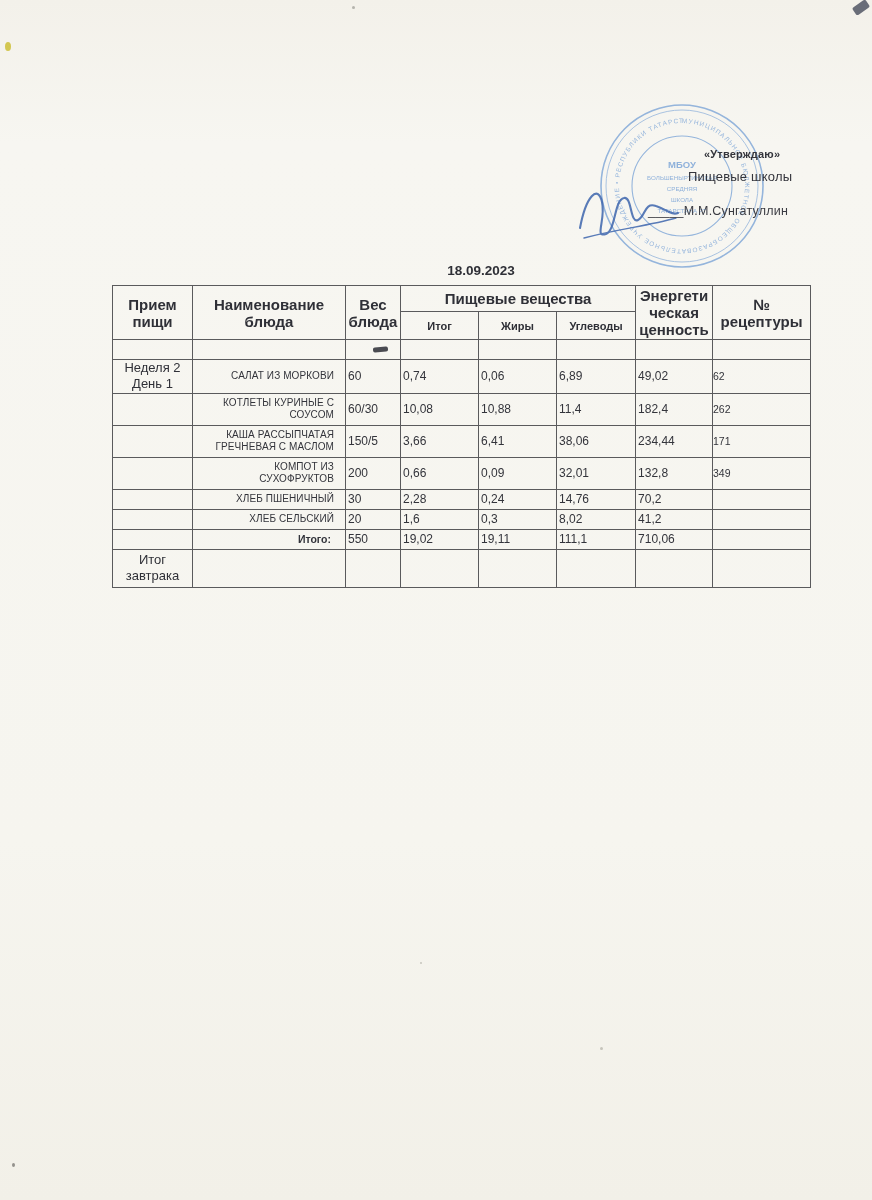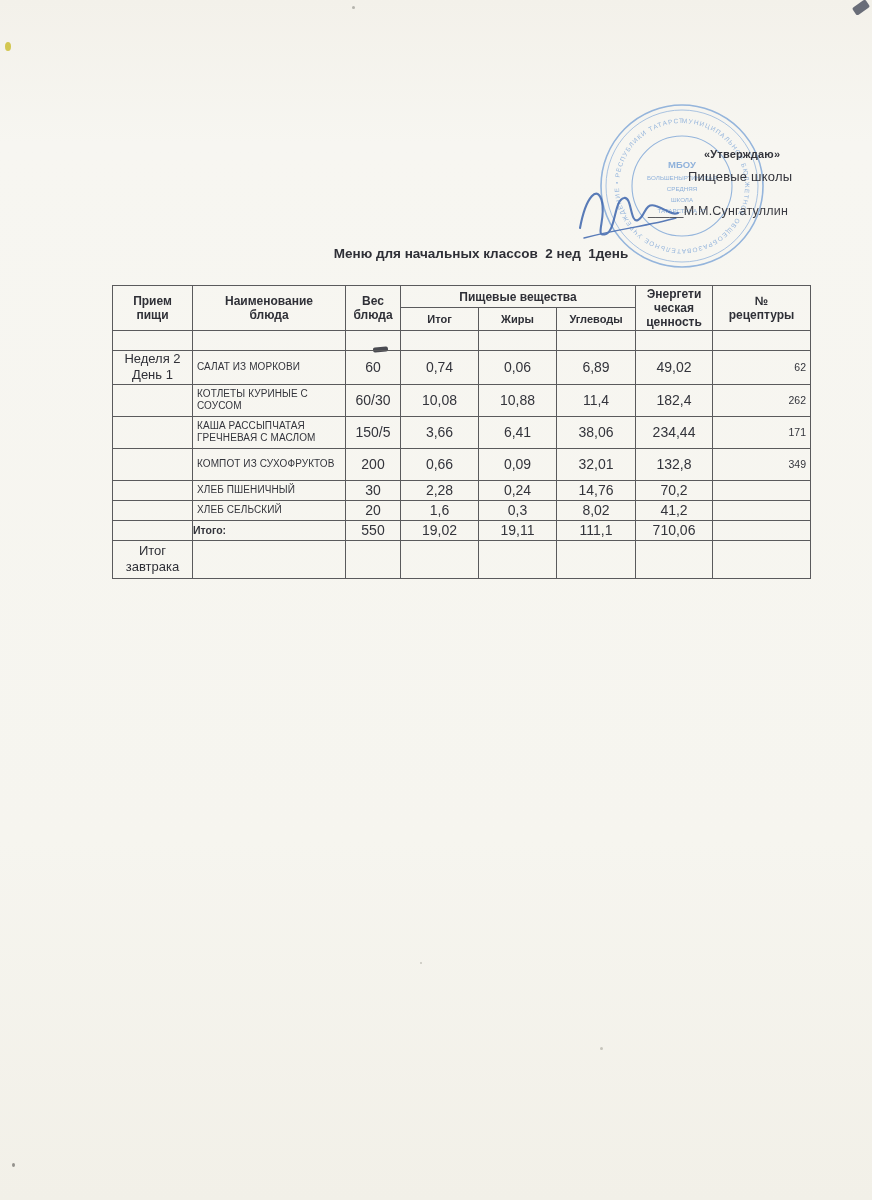--- a/index.html
+++ b/index.html
@@ -41,33 +41,33 @@
   .doc-date{top:263px}
 
   
   table.menu{
     position:absolute;top:285px;left:112px;width:698px;z-index:4;
     border-collapse:collapse;table-layout:fixed;color:#33343b;
   }
   table.menu td,table.menu th{
     border:1px solid #5a5a5c;vertical-align:middle;overflow:hidden;
   }
-  table.menu th{font-weight:bold;font-size:12px;text-align:center;padding:1px 2px;color:#2f3037}
+  table.menu th{font-weight:bold;font-size:15px;text-align:center;padding:1px 2px;color:#2f3037}
   tr.hr1 th{height:22px}
   tr.hr2 th{height:23px;font-size:11px}
   tr.spacer td{height:20px}
   tr.r-lg td{height:32px}
   tr.r-sm td{height:20px}
   tr.r-foot td{height:38px}
   .pre{white-space:pre-line}
   td.meal{font-size:13px;text-align:center;line-height:1.25;color:#2f3037}
-  td.dish{font-size:10px;text-align:left;padding:1px 4px;line-height:1.2;letter-spacing:.1px}
-  td.num{font-size:14px;text-align:center;padding:0 2px}
-  td.recipe{font-size:10.5px;text-align:right;padding-right:4px}
-  td.total-label{font-size:10.5px;font-weight:bold;padding-right:14px}
+  td.dish{font-size:10px;text-align:right;padding:1px 11px;line-height:1.2;letter-spacing:.1px}
+  td.num{font-size:12px;text-align:left;padding:0 2px}
+  td.recipe{font-size:10.5px;padding-right:4px}
+  td.total-label{font-size:10.5px;font-weight:bold;text-align:right;padding-right:14px}
   .b{font-weight:normal}
 </style>
 </head>
 <body>
 
 <div class="page">
 
   <div class="artifact corner-mark"></div>
   <div class="artifact yellow-speck"></div>
   <div class="artifact smudge"></div>
@@ -101,21 +101,21 @@
     <g stroke="#3e66ae" stroke-width="2.1" fill="none" opacity="0.85" stroke-linecap="round">
       <path d="M8,52 C14,20 26,8 30,26 C34,44 22,62 34,58 C44,54 42,24 52,22 C60,20 58,48 66,44 C74,40 72,26 84,30 C94,33 100,40 106,37"></path>
       <path d="M12,62 C45,53 76,50 104,42" stroke-width="1.4"></path>
     </g>
   </svg>
 
   <div class="approval-line appr1">«Утверждаю»</div>
   <div class="approval-line appr2">Пищевые школы</div>
   <div class="approval-line appr3">_____М.М.Сунгатуллин</div>
 
-  <div class="doc-title">Меню для начальных классов  2 нед  1день</div>
+  <div class="doc-title doc-date">18.09.2023</div>
 
   <table class="menu">
     <colgroup>
       <col style="width:80px">
         <col style="width:153px">
         <col style="width:55px">
       <col style="width:78px">
         <col style="width:78px">
         <col style="width:79px">
       <col style="width:77px">

